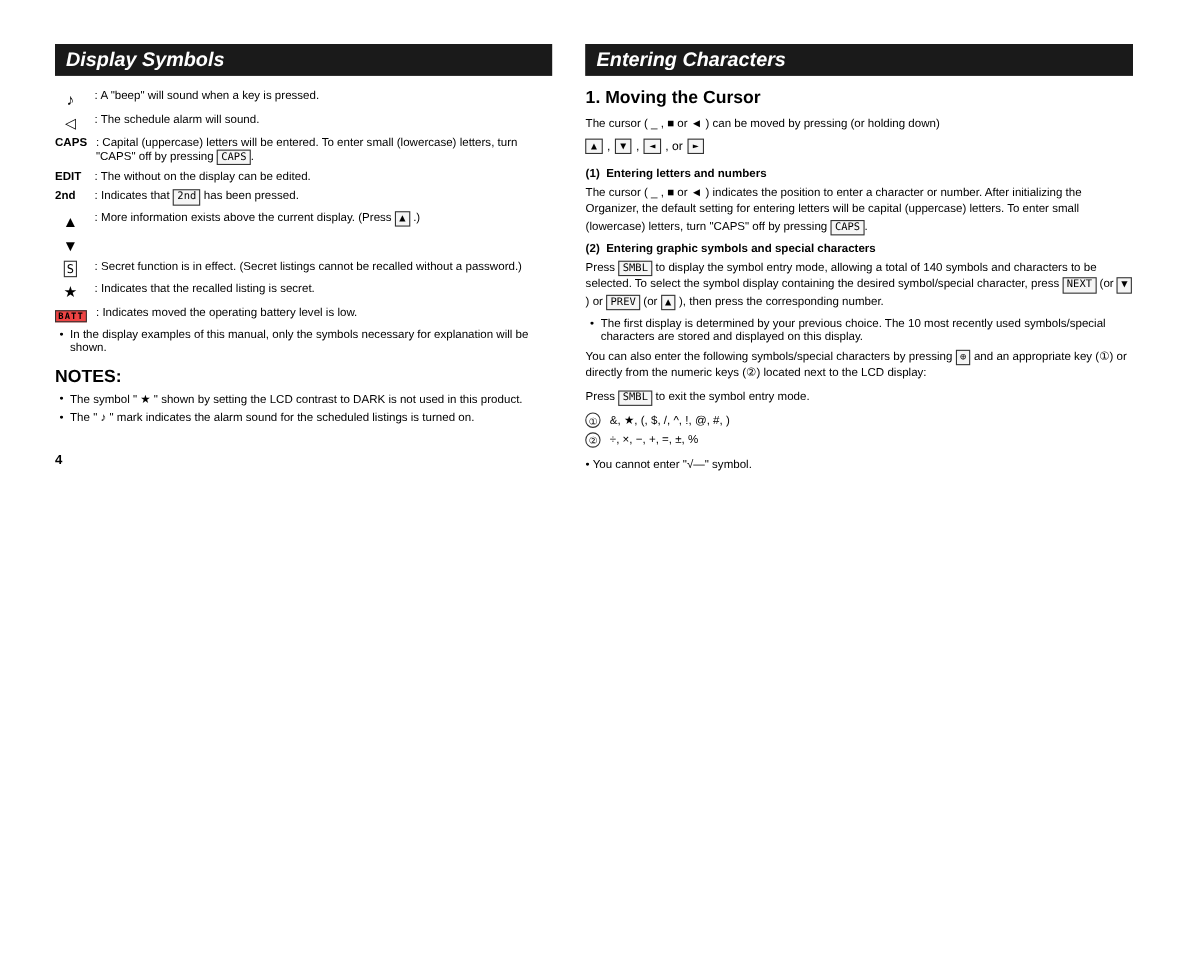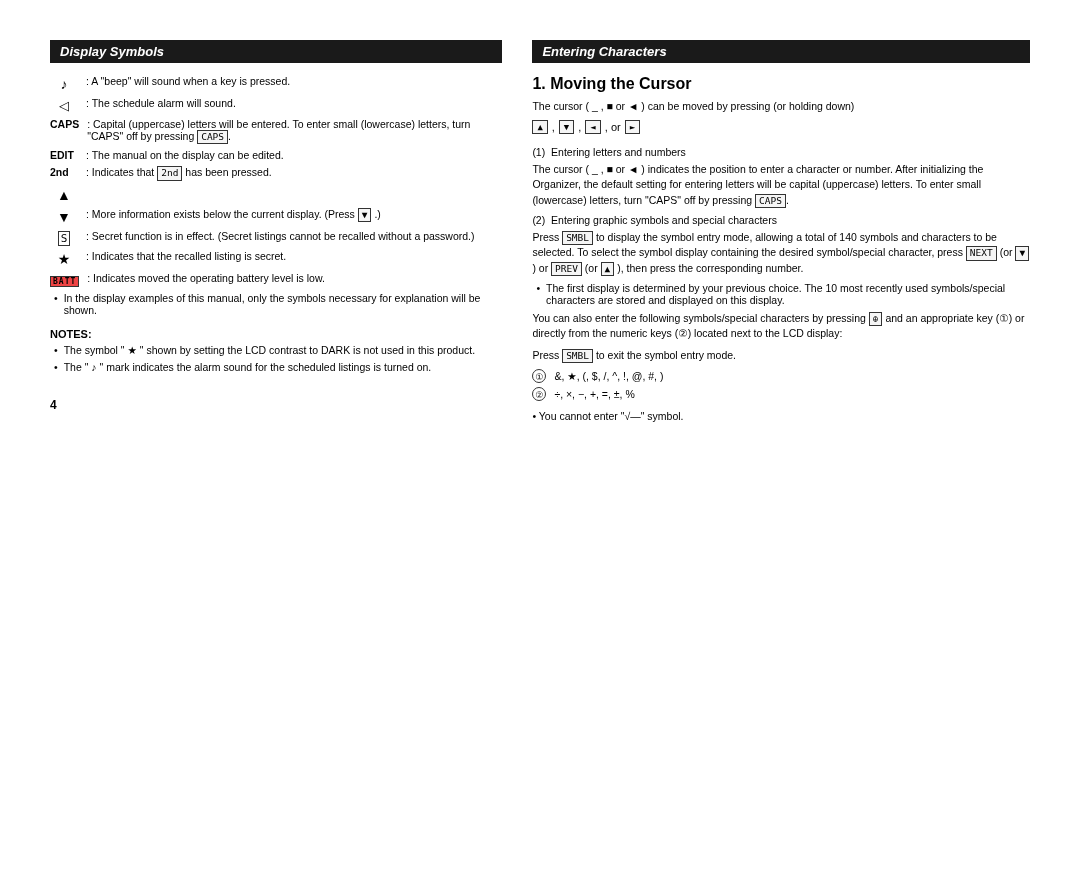--- a/index.html
+++ b/index.html
@@ -30,21 +30,21 @@
     }
     .col-right {
       flex: 1.1;
       min-width: 0;
     }
     .section-header {
       background: #1a1a1a;
       color: #fff;
       font-style: italic;
       font-weight: bold;
-      font-size: 13px;
+      font-size: 18px;
       padding: 4px 10px;
       margin-bottom: 12px;
     }
     .display-symbols-content {
       font-size: 10.5px;
     }
     .symbol-row {
       display: flex;
       margin-bottom: 5px;
       align-items: flex-start;
@@ -72,21 +72,21 @@
       font-size: 9.5px;
       font-family: monospace;
       background: #f5f5f5;
       line-height: 1.3;
     }
     .notes-section {
       margin-top: 12px;
     }
     .notes-label {
       font-weight: bold;
-      font-size: 11px;
+      font-size: 16px;
       margin-bottom: 4px;
     }
     .bullet-item {
       display: flex;
       gap: 6px;
       margin-bottom: 5px;
       font-size: 10.5px;
       padding-left: 4px;
     }
     .bullet-dot {
@@ -109,21 +109,21 @@
       align-items: center;
       margin-bottom: 12px;
       font-size: 11px;
     }
     .entering-chars-title {
       font-size: 14px;
       font-weight: bold;
       margin-bottom: 8px;
     }
     .sub-section-title {
-      font-weight: normal;
+      font-weight: bold;
       font-size: 10.5px;
       margin-bottom: 4px;
     }
     .para {
       font-size: 10.5px;
       margin-bottom: 6px;
       line-height: 1.45;
     }
     .arrow-key {
       display: inline-block;
@@ -194,35 +194,35 @@
           <div class="symbol-text">: The schedule alarm will sound.</div>
         </div>
 
         <div class="symbol-row">
           <div class="symbol-label">CAPS</div>
           <div class="symbol-text">: Capital (uppercase) letters will be entered. To enter small (lowercase) letters, turn "CAPS" off by pressing <span class="key-box">CAPS</span>.</div>
         </div>
 
         <div class="symbol-row">
           <div class="symbol-label">EDIT</div>
-          <div class="symbol-text">: The manual on the display can be edited.</div>
+          <div class="symbol-text">: The without on the display can be edited.</div>
         </div>
 
         <div class="symbol-row">
           <div class="symbol-label">2nd</div>
           <div class="symbol-text">: Indicates that <span class="key-box">2nd</span> has been pressed.</div>
         </div>
 
         <div class="symbol-row">
           <div class="symbol-icon" style="font-size:14px;">▲</div>
+          <div class="symbol-text">: More information exists above the current display. (Press <span class="key-box">▲</span> .)</div>
         </div>
 
         <div class="symbol-row">
           <div class="symbol-icon" style="font-size:14px;">▼</div>
-          <div class="symbol-text">: More information exists below the current display. (Press <span class="key-box">▼</span> .)</div>
         </div>
 
         <div class="symbol-row">
           <div class="symbol-icon"><span class="icon-secret">S</span></div>
           <div class="symbol-text">: Secret function is in effect. (Secret listings cannot be recalled without a password.)</div>
         </div>
 
         <div class="symbol-row">
           <div class="symbol-icon" style="font-size:14px;">★</div>
           <div class="symbol-text">: Indicates that the recalled listing is secret.</div>

